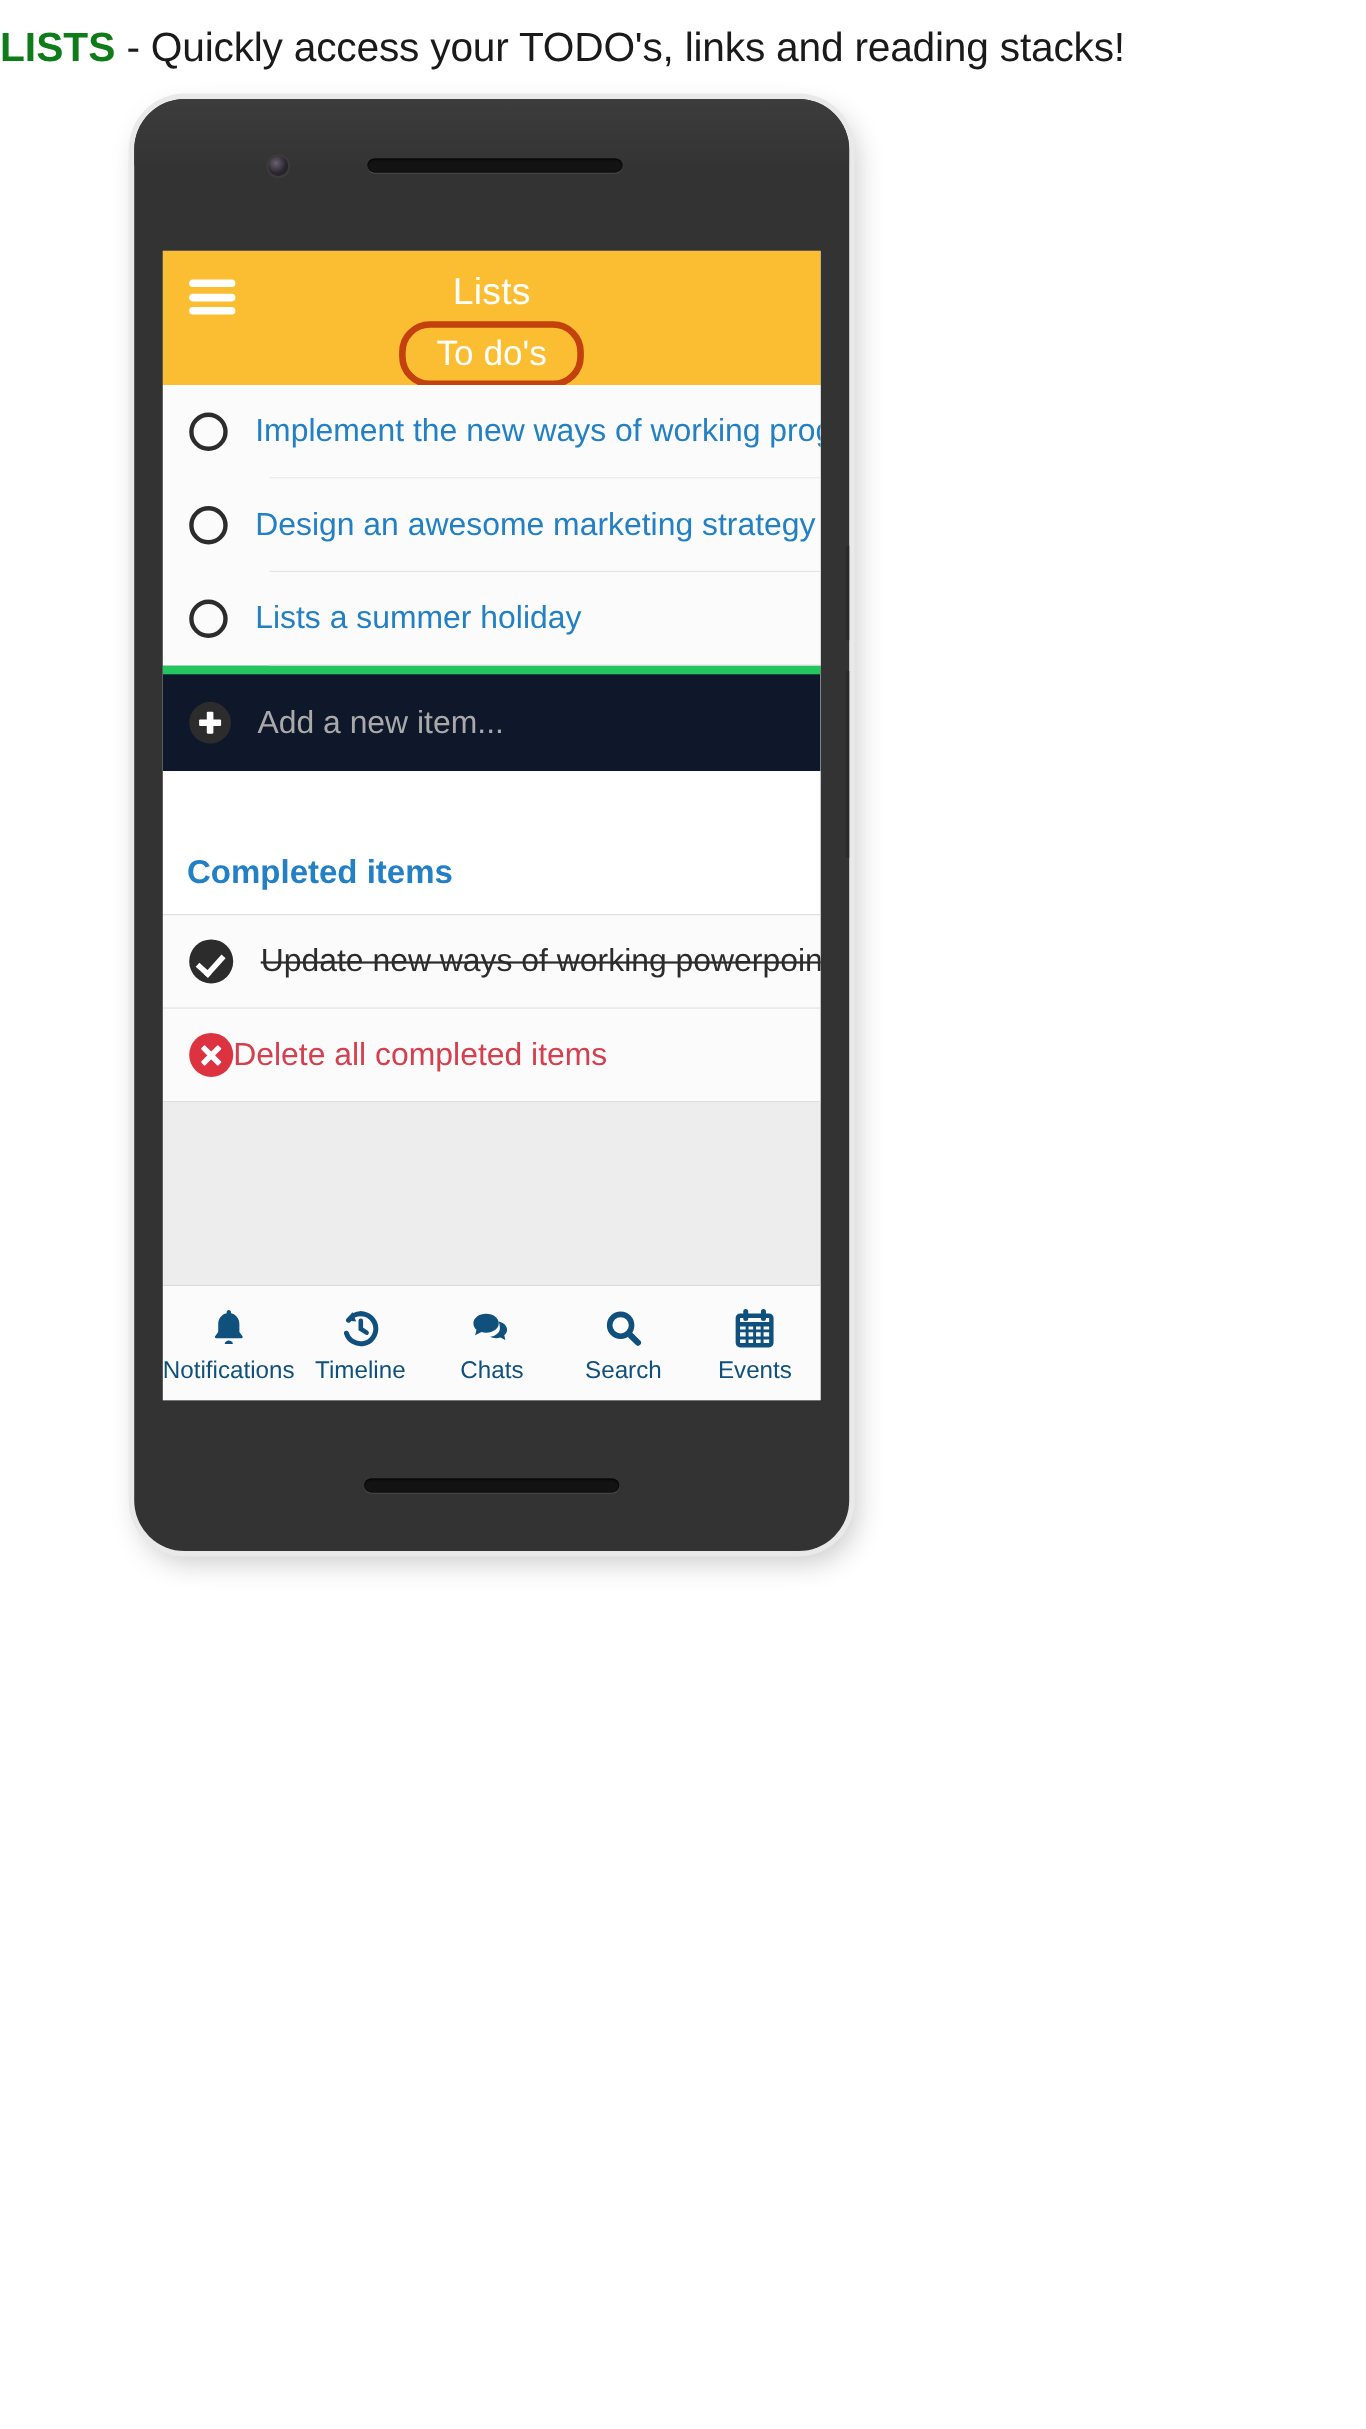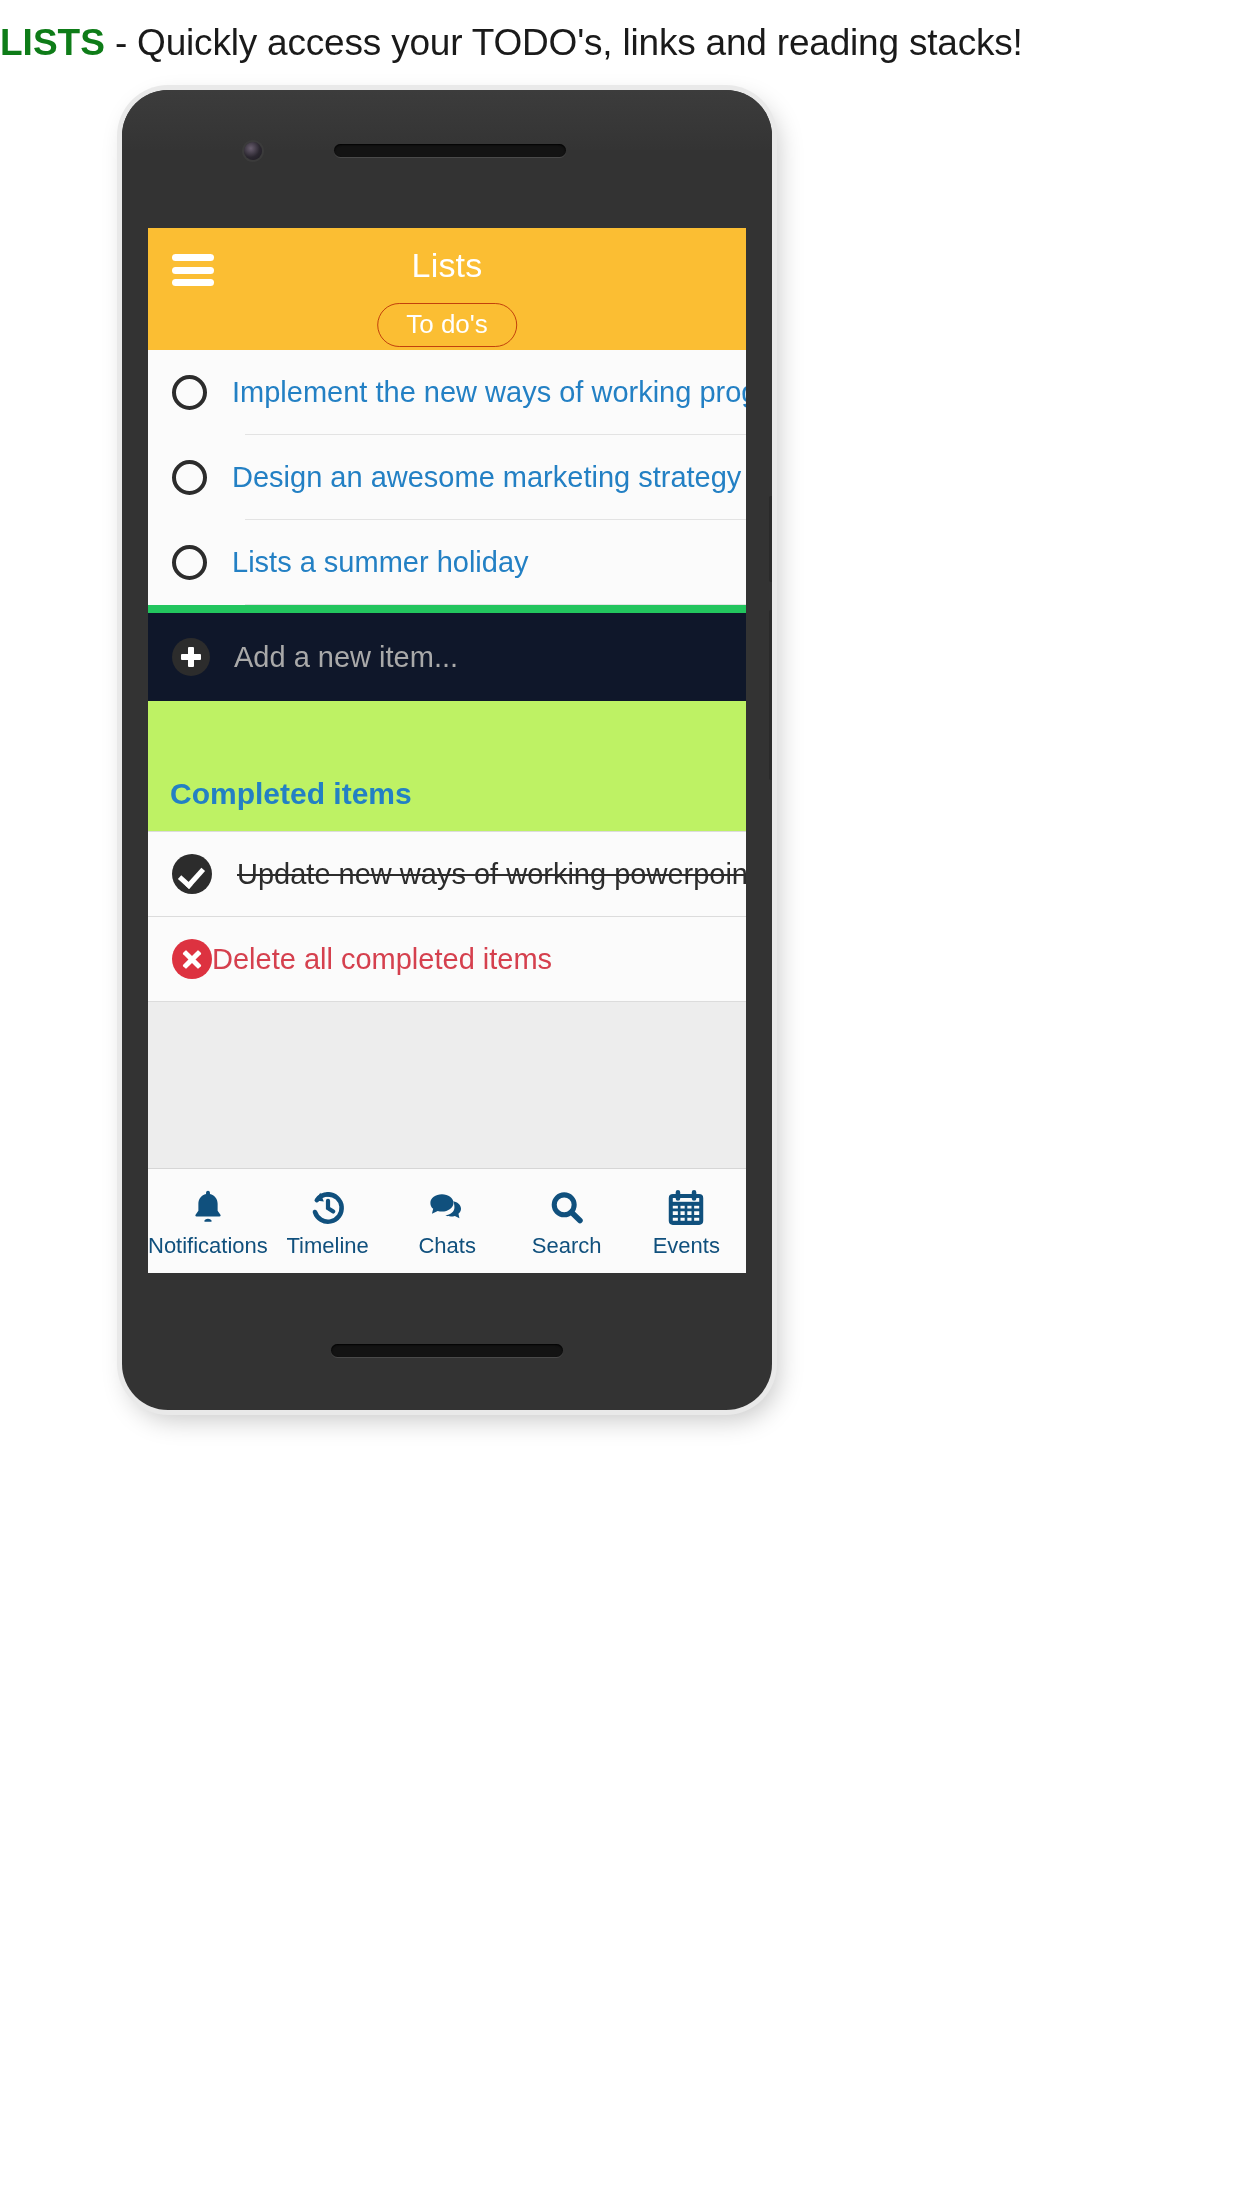--- a/index.html
+++ b/index.html
@@ -143,25 +143,25 @@
     text-align: center;
     color: #ffffff;
     font-size: 34px;
     font-weight: 400;
     letter-spacing: 0.2px;
   }
   #todo-pill {
     position: absolute;
     left: 50%;
     transform: translateX(-50%);
-    top: 75px;
-    border: 1px solid #c2410c;
+    top: 64px;
+    border: 6px solid #c2410c;
     border-radius: 28px;
     color: #ffffff;
-    font-size: 26px;
+    font-size: 32px;
     padding: 7px 28px 9px 28px;
     line-height: 1;
     cursor: pointer;
     white-space: nowrap;
   }
 
   
   #list-area {
     background: #fbfbfb;
     flex: 0 0 auto;
@@ -233,21 +233,21 @@
     margin-top: -3px;
   }
   #add-placeholder {
     margin-left: 24px;
     font-size: 29px;
     color: #a9a9a9;
   }
 
   
   #completed-header-wrap {
-    background: #bef264;
+    background: #ffffff;
     height: 130px;
     display: flex;
     align-items: flex-end;
     padding: 0 0 20px 22px;
     box-sizing: border-box;
   }
   #completed-header {
     font-size: 30px;
     font-weight: 700;
     color: #2380c4;

